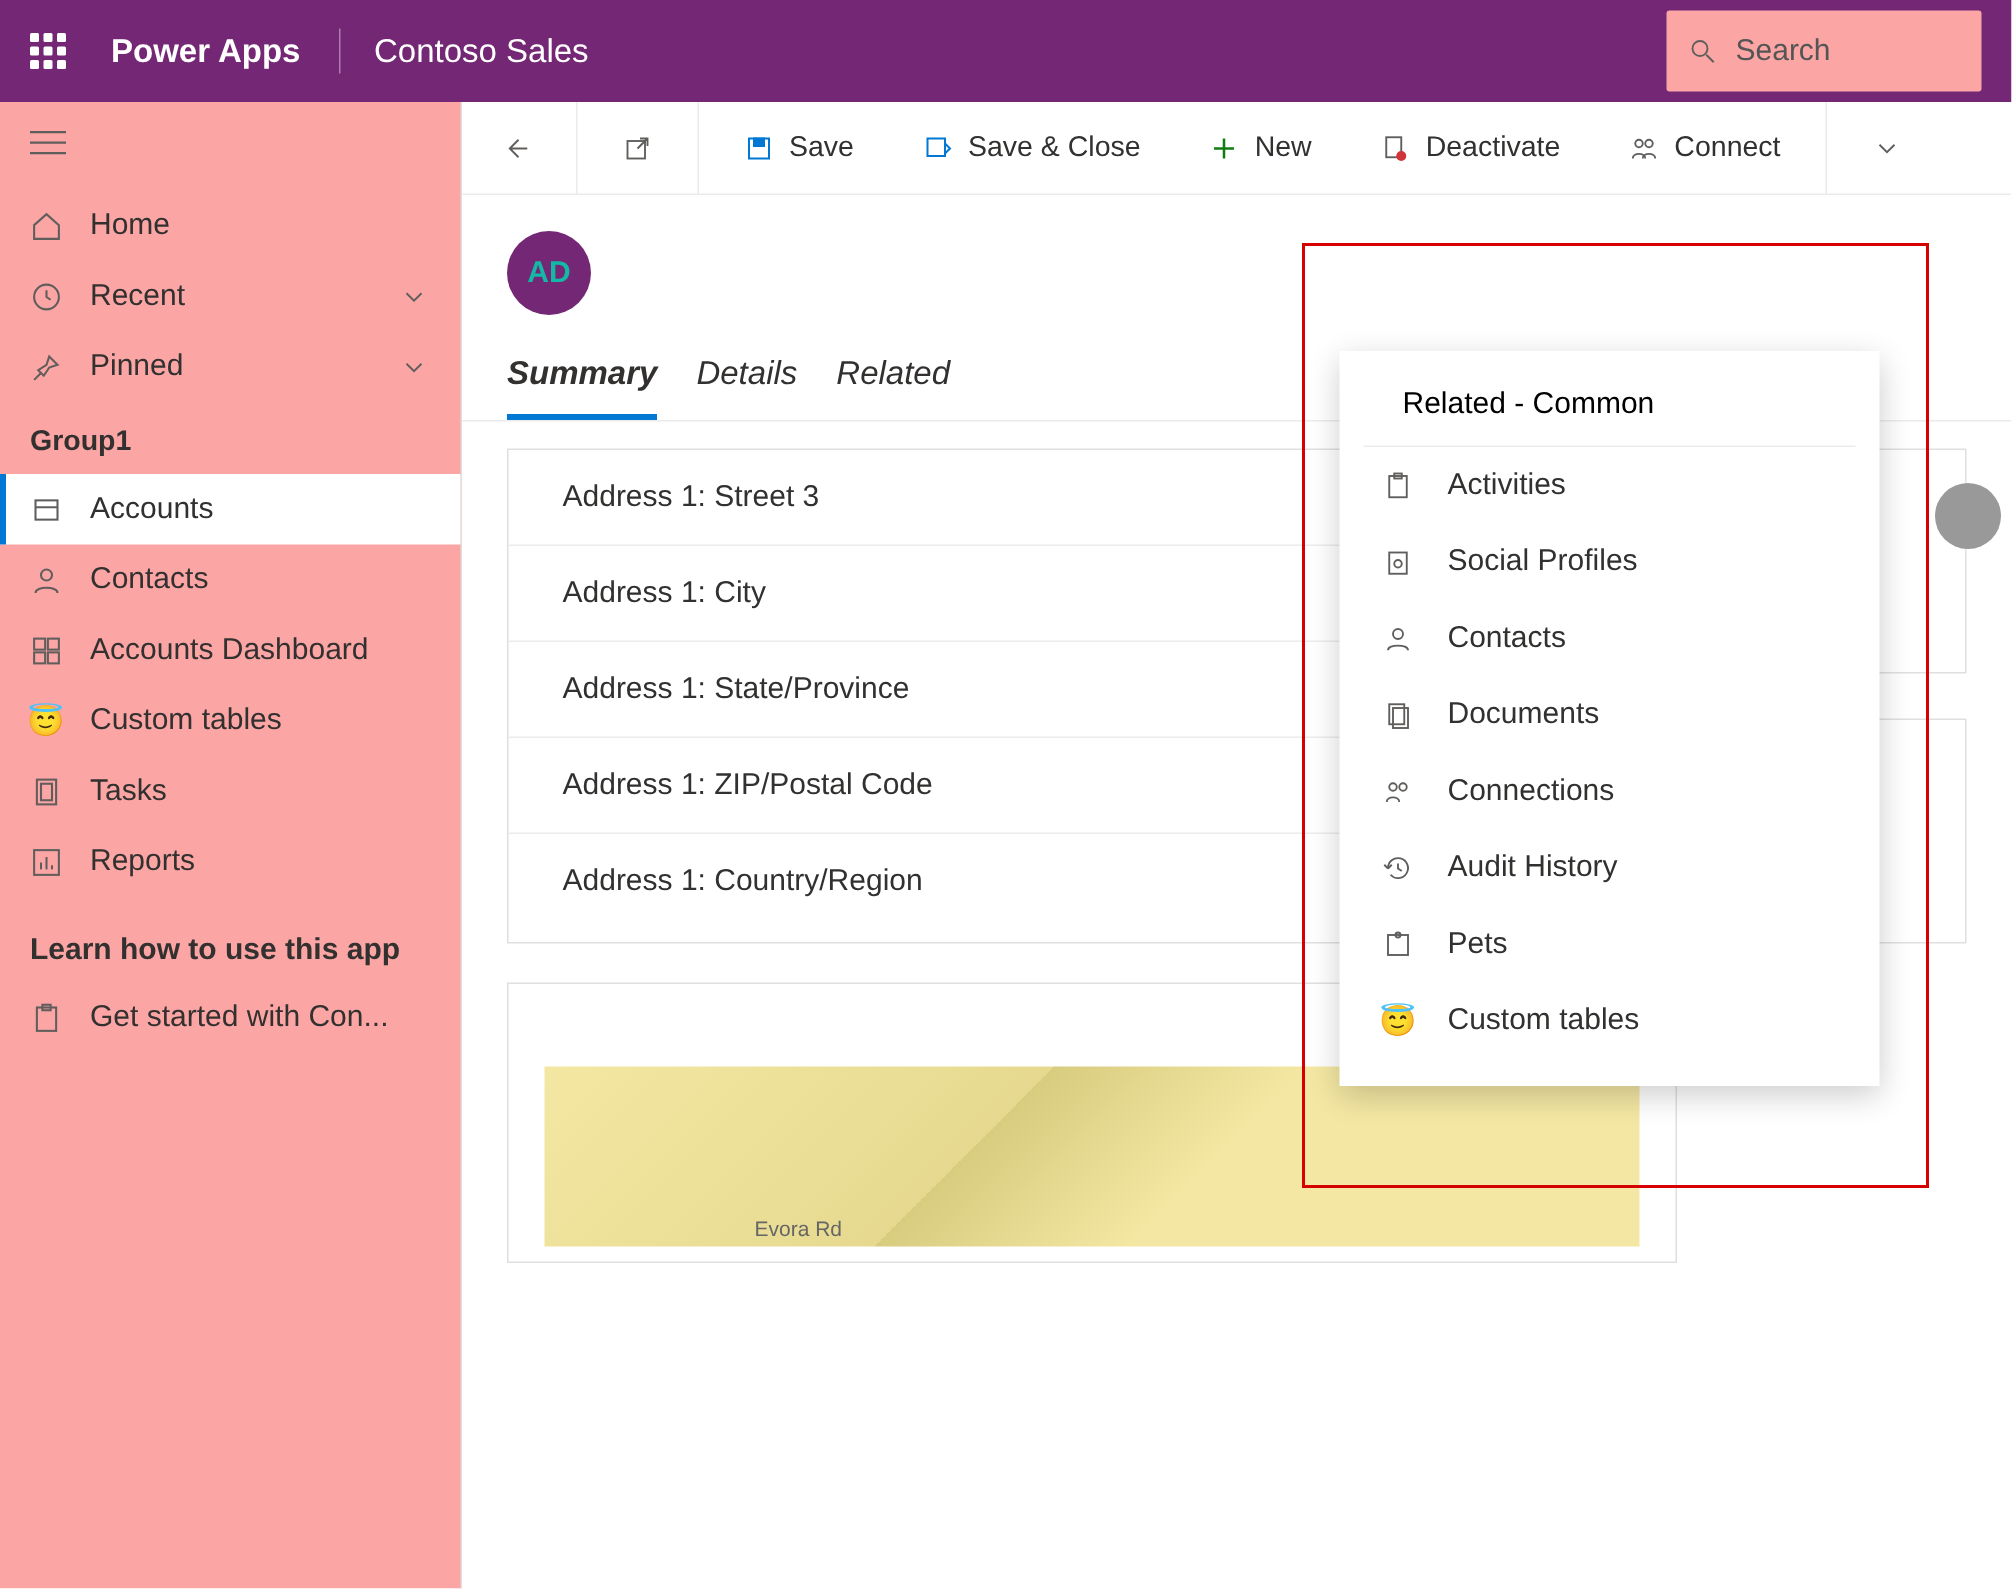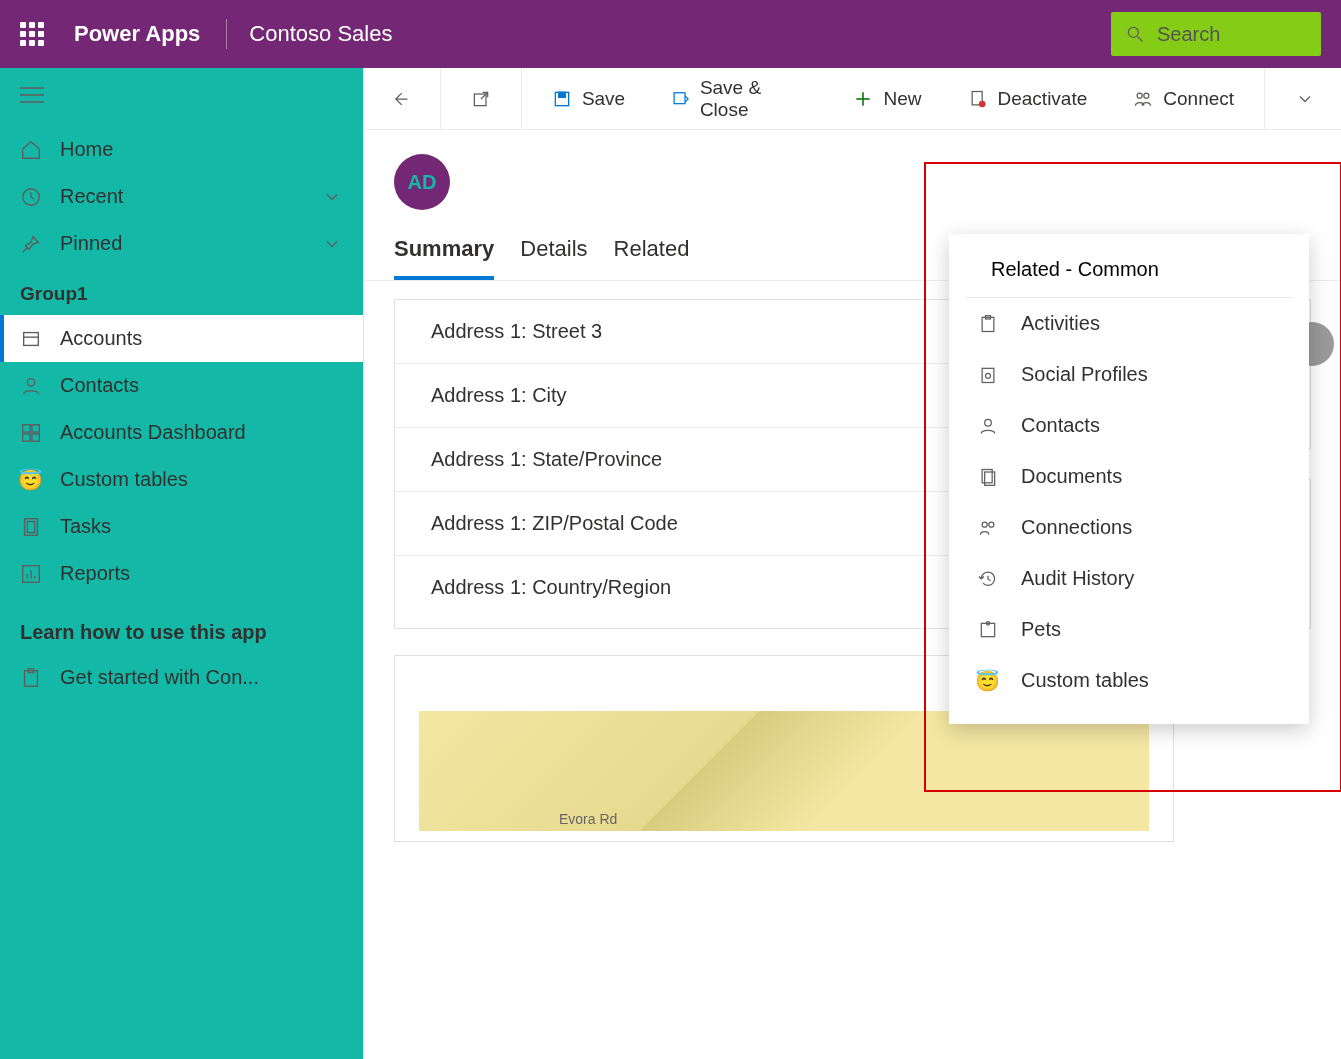--- a/index.html
+++ b/index.html
@@ -4,26 +4,26 @@
 <style>
 * { box-sizing: border-box; margin: 0; padding: 0; font-family: 'Segoe UI', Tahoma, sans-serif; }
 body { width: 1341px; height: 1059px; overflow: hidden; background: #fff; }
 
 .topbar { height: 68px; background: #742774; display: flex; align-items: center; color: #fff; padding: 0 20px; }
 .waffle { width: 24px; height: 24px; display: grid; grid-template-columns: repeat(3,1fr); grid-template-rows: repeat(3,1fr); gap: 3px; margin-right: 30px; cursor: pointer; }
 .waffle div { background: #fff; border-radius: 1px; }
 .brand { font-size: 22px; font-weight: 600; margin-right: 26px; }
 .divider-v { width: 1px; height: 30px; background: rgba(255,255,255,.4); margin-right: 22px; }
 .app-name { font-size: 22px; font-weight: 400; }
-.searchbox { margin-left: auto; background: #84cc16; height: 44px; display: flex; align-items: center; padding: 0 14px; border-radius: 2px; color: #333; min-width: 210px; }
+.searchbox { margin-left: auto; background: #fca5a5; height: 54px; display: flex; align-items: center; padding: 0 14px; border-radius: 2px; color: #333; min-width: 210px; }
 .searchbox svg { width: 20px; height: 20px; margin-right: 12px; }
 .searchbox span { font-size: 20px; color: #555; }
 
 .shell { display: flex; height: calc(100% - 68px); }
-.sidenav { width: 364px; background: #14b8a6; border-right: 1px solid #e1dfdd; display: flex; flex-direction: column; padding-top: 18px; }
+.sidenav { width: 308px; background: #fca5a5; border-right: 1px solid #e1dfdd; display: flex; flex-direction: column; padding-top: 18px; }
 .hamburger { padding: 0 20px 18px; }
 .navitem { display: flex; align-items: center; padding: 12px 20px; font-size: 20px; color: #323130; cursor: pointer; gap: 18px; }
 .navitem.active { background: #fff; border-left: 4px solid #0078d4; padding-left: 16px; }
 .icon { width: 22px; height: 22px; display: flex; align-items: center; justify-content: center; flex-shrink: 0; }
 .chev { margin-left: auto; }
 .grouplabel { font-size: 19px; font-weight: 600; color: #323130; padding: 16px 20px 10px; }
 .learn { padding: 24px 20px 10px; font-size: 20px; font-weight: 600; color: #323130; }
 .emoji-icon { font-size: 20px; }
 
 .main { flex: 1; display: flex; flex-direction: column; position: relative; overflow: hidden; }
@@ -33,21 +33,21 @@
 .cmd-sep { width: 1px; height: 62px; background: #edebe9; }
 .red-dot { fill: #d13438; }
 
 .header-row { display: flex; align-items: flex-start; padding: 24px 16px 0 30px; gap: 22px; }
 .avatar { width: 56px; height: 56px; border-radius: 50%; background: #742774; color: #14b8a6; display: flex; align-items: center; justify-content: center; font-size: 20px; font-weight: 600; }
 .title { font-size: 30px; color: #323130; font-weight: 400; }
 .saved { font-size: 18px; color: #838383; margin-left: 6px; }
 .subtitle { font-size: 19px; color: #323130; margin-top: 6px; display: flex; align-items: center; gap: 8px; }
 .dot { color: #888; }
 
-.tabs { display: flex; gap: 26px; padding: 26px 30px 0; border-bottom: 1px solid #edebe9; }
+.tabs { display: flex; gap: 26px; padding: 26px 30px 0; border-bottom: 1px solid #edebe9; font-style: italic; }
 .tab { font-size: 22px; color: #323130; padding-bottom: 14px; cursor: pointer; }
 .tab.active { color: #323130; border-bottom: 4px solid #0078d4; font-weight: 600; }
 
 .content { padding: 18px 30px; display: flex; gap: 30px; overflow: hidden; }
 .card { border: 1px solid #e1dfdd; background: #fff; }
 .leftcard { width: 780px; padding: 0; }
 .field-row { padding: 20px 36px; border-bottom: 1px solid #edebe9; font-size: 20px; color: #323130; }
 .field-row:last-child { border-bottom: none; }
 .rightcol { flex: 1; display: flex; flex-direction: column; gap: 30px; min-width: 120px; }
 .rightcard { border: 1px solid #e1dfdd; min-height: 150px; padding: 14px; position: relative; font-size: 20px; }

